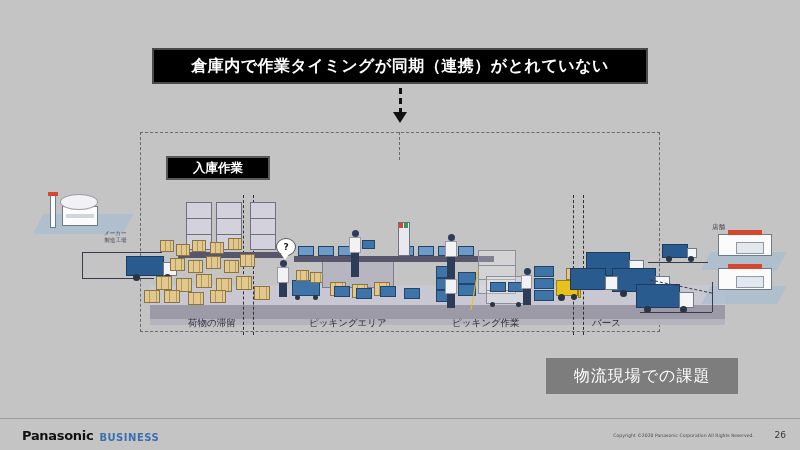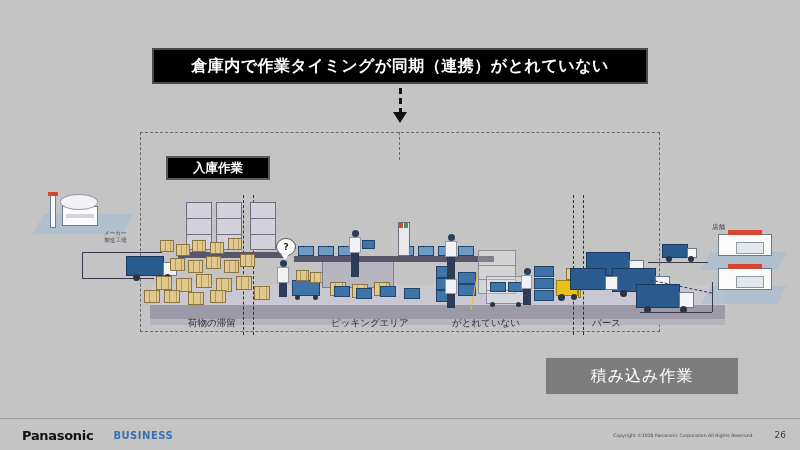--- a/index.html
+++ b/index.html
@@ -92,21 +92,21 @@
     font-size:16px;letter-spacing:1px;white-space:nowrap;
   }
   .gbox.b0{left:62px;width:190px;}
   .gbox.b1{left:268px;width:262px;}
   .gbox.b2{left:546px;width:192px;}
 
   
   .footer-rule{
     position:absolute;left:0;top:418px;width:800px;height:1px;background:#9d9d9d;
   }
-  .logo{position:absolute;left:22px;top:428px;display:flex;align-items:center;gap:20px;}
+  .logo{position:absolute;left:22px;top:428px;display:flex;align-items:flex-end;gap:6px;}
   .logo .pana{font-size:13px;font-weight:bold;color:#111;letter-spacing:-0.3px;}
   .logo .biz{font-size:10px;font-weight:bold;color:#3a6fb0;letter-spacing:0.5px;}
   .copyright{position:absolute;right:46px;top:433px;font-size:4.6px;color:#4a4a4a;white-space:nowrap;}
   .pagenum{position:absolute;right:14px;top:430px;font-size:9px;color:#3a3a3a;}
 
   
   .box{position:absolute;background:#e3c88d;border:1px solid #8a7442;box-sizing:border-box;}
   .box:after{content:"";position:absolute;left:30%;top:0;width:40%;height:100%;
     border-left:1px solid #b09a63;border-right:1px solid #b09a63;}
   .crate{position:absolute;background:#3f74a8;border:1px solid #22456c;box-sizing:border-box;}
@@ -337,25 +337,25 @@
     <div class="small-lbl" style="left:712px;top:33px;font-size:6.5px;">店舗</div>
 
     <div class="flowline" style="left:648px;top:72px;width:60px;"></div>
     <div style="position:absolute;left:650px;top:72px;width:62px;height:24px;border-bottom:1.4px dashed #3a3a4a;transform:skewY(12deg);"></div>
     <div class="flowline" style="left:640px;top:122px;width:72px;"></div>
     <div class="flowline" style="left:712px;top:92px;width:0;height:30px;border-left:1.4px solid #3a3a4a;border-top:none;"></div>
 
   </div>
 
   <div class="area-label" style="left:188px;">荷物の滞留</div>
-  <div class="area-label" style="left:331px;">ピッキングエリア</div>
-  <div class="area-label" style="left:452px;">がとれていない</div>
+  <div class="area-label" style="left:309px;">ピッキングエリア</div>
+  <div class="area-label" style="left:452px;">ピッキング作業</div>
   <div class="area-label" style="left:592px;">バース</div>
 
-  <div class="gbox b2">積み込み作業</div>
+  <div class="gbox b2">物流現場での課題</div>
 
   <div class="footer-rule"></div>
   <div class="logo">
     <span class="pana">Panasonic</span>
     <span class="biz">BUSINESS</span>
   </div>
   <div class="copyright">Copyright ©2020 Panasonic Corporation All Rights Reserved.</div>
   <div class="pagenum">26</div>
 
 </div>

